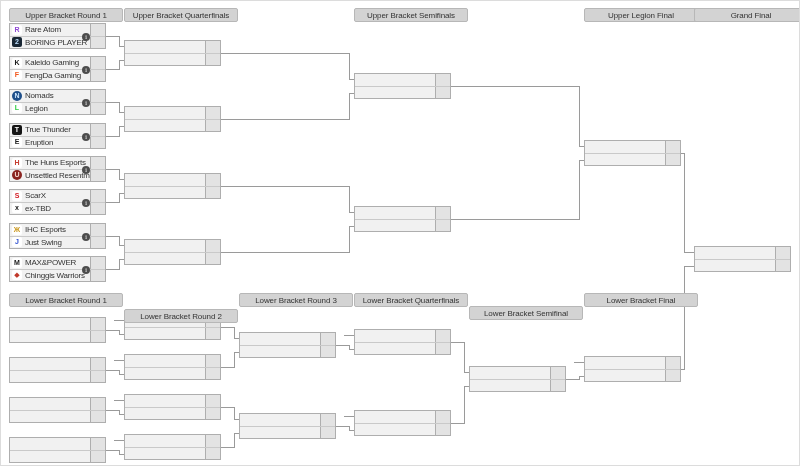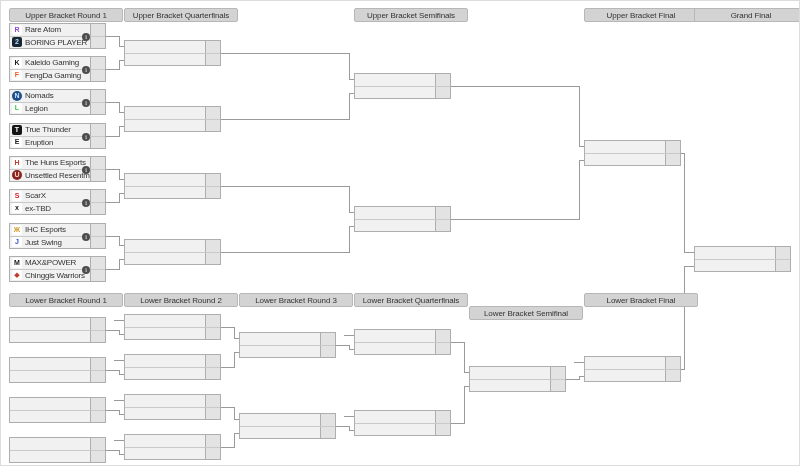--- a/index.html
+++ b/index.html
@@ -41,25 +41,25 @@
   .line{position:absolute;background:#9a9a9a;z-index:0;}
 </style>
 </head>
 <body>
 
 <div id="bracket">
 
   <div class="hdr" style="left:8px;top:7px">Upper Bracket Round 1</div>
   <div class="hdr" style="left:123px;top:7px">Upper Bracket Quarterfinals</div>
   <div class="hdr" style="left:353px;top:7px">Upper Bracket Semifinals</div>
-  <div class="hdr" style="left:583px;top:7px">Upper Bracket Final</div>
+  <div class="hdr" style="left:583px;top:7px">Upper Legion Final</div>
   <div class="hdr" style="left:693px;top:7px">Grand Final</div>
 
   <div class="hdr" style="left:8px;top:292px">Lower Bracket Round 1</div>
-  <div class="hdr" style="left:123px;top:292px">Lower Bracket Round 2</div>
+  <div class="hdr" style="left:123px;top:308px">Lower Bracket Round 2</div>
   <div class="hdr" style="left:238px;top:292px">Lower Bracket Round 3</div>
   <div class="hdr" style="left:353px;top:292px">Lower Bracket Quarterfinals</div>
   <div class="hdr" style="left:468px;top:305px">Lower Bracket Semifinal</div>
   <div class="hdr" style="left:583px;top:292px">Lower Bracket Final</div>
 
 <div class="match" style="left: 8px; top: 22px;">
       <div class="slot first">
         <div class="logo" style="color: rgb(143, 73, 212); background: rgb(255, 255, 255);">R</div>
         <span class="tname">Rare Atom</span>
         <div class="score"></div>

